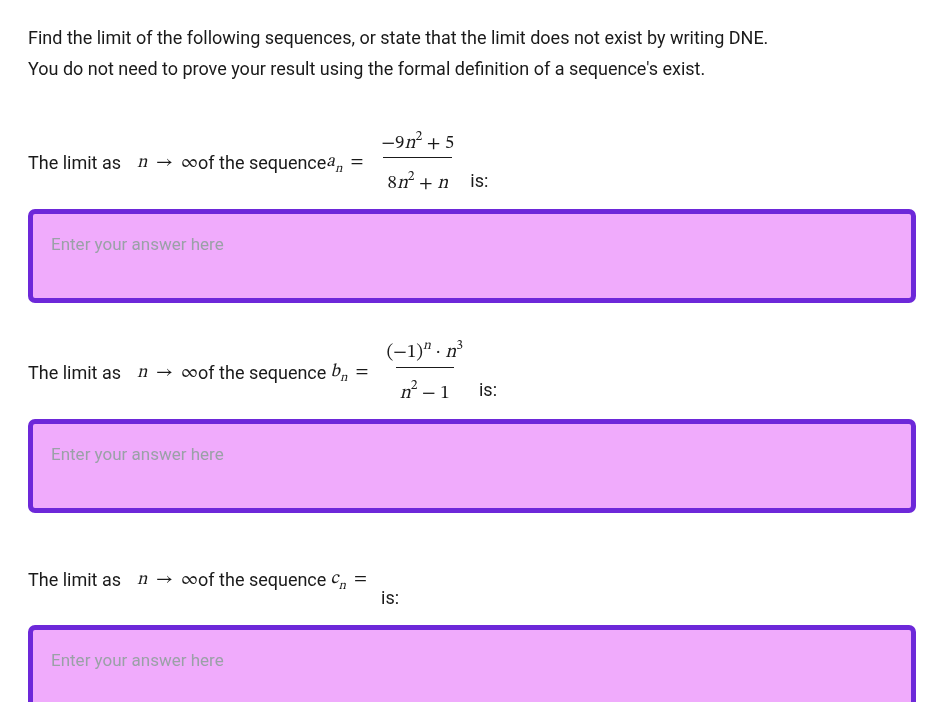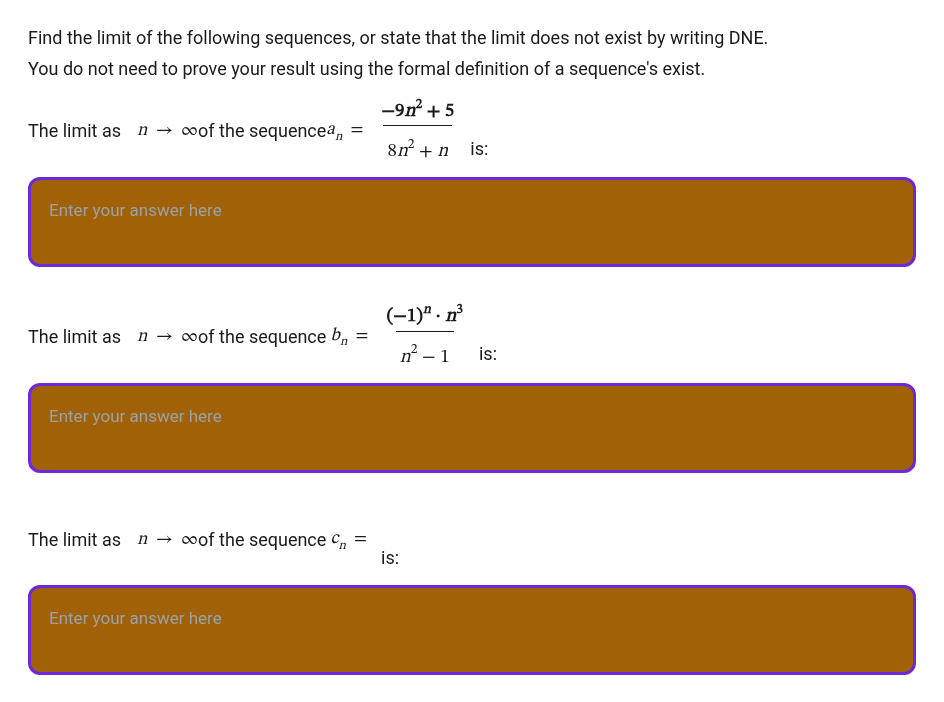--- a/index.html
+++ b/index.html
@@ -10,21 +10,21 @@
     body {
       font-family: -apple-system, BlinkMacSystemFont, "Segoe UI", Roboto, Helvetica, Arial, sans-serif;
       font-size: 18px;
       color: #1a1a1a;
       background: #ffffff;
       padding: 24px 28px;
       width: 944px;
       line-height: 1.5;
     }
     .instructions {
-      margin-bottom: 16px;
+      margin-bottom: 48px;
       color: #1a1a1a;
     }
     .instructions p {
       margin-bottom: 4px;
     }
     .question-block {
       margin-bottom: 36px;
     }
     .prompt-line {
       display: flex;
@@ -69,36 +69,35 @@
       display: inline-flex;
       flex-direction: column;
       align-items: center;
       vertical-align: middle;
       margin: 0 6px;
       font-size: 19px;
       line-height: 1.15;
     }
     .frac .num {
       padding: 0 4px 2px 4px;
-      font-weight: bold;
     }
     .frac .den {
       border-top: 1.2px solid #1a1a1a;
       padding: 12px 4px 0 4px;
     }
     .answer-input {
       width: 100%;
-      border: 3px solid #6d28d9;
-      border-radius: 12px;
+      border: 5px solid #6d28d9;
+      border-radius: 7px;
       padding: 20px 18px 44px 18px;
       font-size: 17px;
       color: #1a1a1a;
       font-family: inherit;
       outline: none;
-      background: #a16207;
+      background: #f0abfc;
     }
     .answer-input::placeholder {
       color: #9aa1a7;
     }
     .lead-text {
       margin-right: 16px;
     }
     .is-text {
       margin-left: 6px;
       margin-top: 35px;

